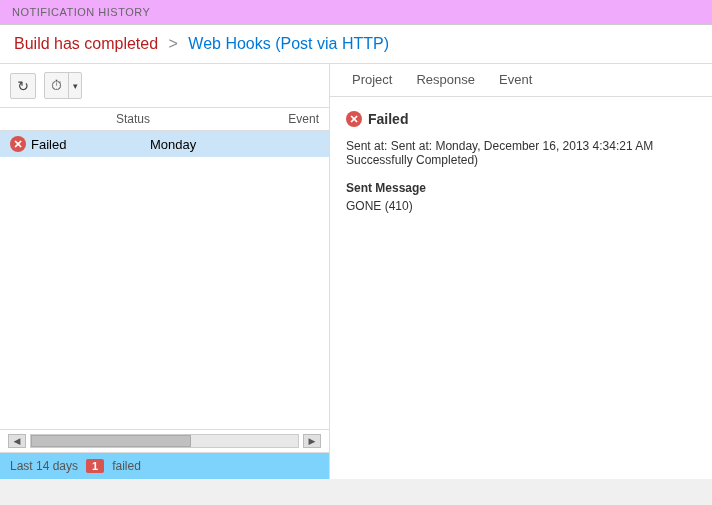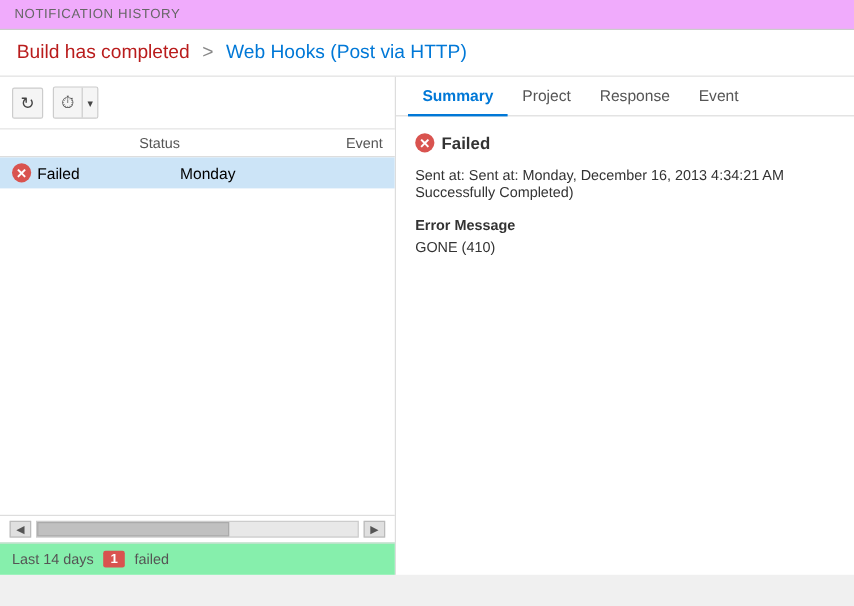--- a/index.html
+++ b/index.html
@@ -150,21 +150,21 @@
       font-weight: bold;
       flex-shrink: 0;
     }
 
     .bottom-bar {
       padding: 6px 10px;
       border-top: 1px solid #ddd;
       display: flex;
       align-items: center;
       gap: 8px;
-      background: #86efac;
+      background: #7dd3fc;
     }
 
     .scroll-bar-container {
       padding: 4px 8px;
       border-top: 1px solid #ddd;
       display: flex;
       align-items: center;
       gap: 4px;
     }
 
@@ -355,23 +355,20 @@
       <span class="last-days-text">Last 14 days</span>
       <span class="failed-badge">1</span>
       <span class="failed-count">failed</span>
     </div>
 
   </div>
 
   <div class="right-panel">
 
     <div class="tabs-bar">
-      <div class="tab active">
-        <span>Summary</span>
-      </div>
       <div class="tab">
         <span>Project</span>
       </div>
       <div class="tab">
         <span>Response</span>
       </div>
       <div class="tab">
         <span>Event</span>
       </div>
     </div>
@@ -385,21 +382,21 @@
 
       <div class="detail-sent-line">
         <span>Sent at: </span><span>Sent at: Monday, December 16, 2013 4:34:21 AM</span>
       </div>
 
       <div class="detail-msg-line">
         <span>Successfully Completed)</span>
       </div>
 
       <div class="error-message-label">
-        <span>Error Message</span>
+        <span>Sent Message</span>
       </div>
       <div class="error-message-value">
         <span>GONE (410)</span>
       </div>
 
     </div>
 
   </div>
 
 </div>

